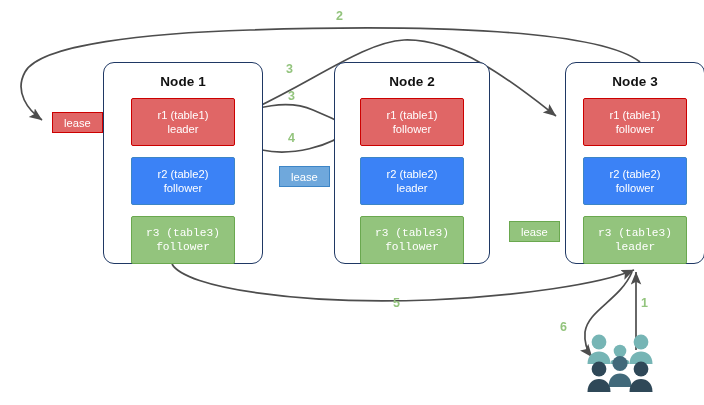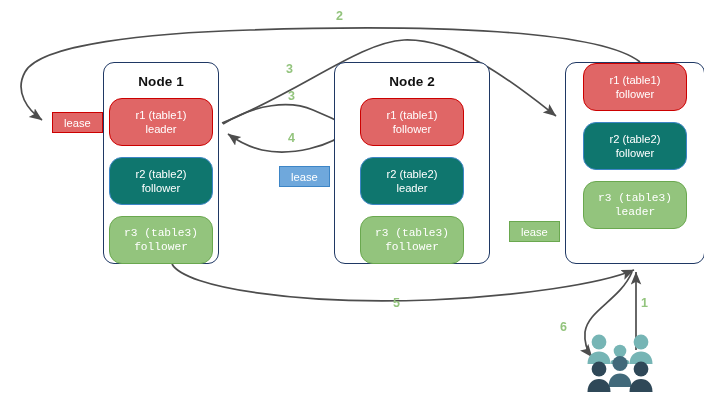--- a/index.html
+++ b/index.html
@@ -40,33 +40,33 @@
     color: #111111;
     margin-top: 11px;
     margin-bottom: 9px;
     letter-spacing: 0.1px;
   }
   .replica {
     box-sizing: border-box;
     margin: 0 auto 11px auto;
     width: 104px;
     height: 48px;
-    border-radius: 13px;
+    border-radius: 2px;
     display: flex;
     flex-direction: column;
     align-items: center;
     justify-content: center;
     color: #ffffff;
     font-size: 11.2px;
     line-height: 14px;
     text-align: center;
   }
   .replica .l2 { display: block; }
   .rep-red   { background: #e06666; border: 1.5px solid #cc0000; }
-  .rep-blue  { background: #0f766e; border: 1.5px solid #3d85c6; }
+  .rep-blue  { background: #3b82f6; border: 1.5px solid #3d85c6; }
   .rep-green { background: #93c47d; border: 1.5px solid #6aa84f; font-family: Liberation Mono, monospace; }
 
   .lease {
     position: absolute;
     box-sizing: border-box;
     height: 21px;
     padding: 0 11px;
     display: flex;
     align-items: center;
     justify-content: center;
@@ -116,21 +116,21 @@
 
     <path d="M 352,128 C 330,148 290,156 262,150 C 245,146 235,139 228,134" fill="none" stroke="#4d4d4d" stroke-width="1.7" marker-end="url(#arrowhead)"></path>
 
     <path d="M 172,264 C 185,288 300,305 430,300 C 520,296 600,284 634,270" fill="none" stroke="#4d4d4d" stroke-width="1.7" marker-end="url(#arrowhead)"></path>
 
     <path d="M 636,350 L 636,272" fill="none" stroke="#4d4d4d" stroke-width="1.7" marker-end="url(#arrowhead)"></path>
 
     <path d="M 632,272 C 620,300 588,310 585,332 C 584,344 588,352 592,357" fill="none" stroke="#4d4d4d" stroke-width="1.7" marker-end="url(#arrowhead)"></path>
   </svg>
 
-  <div class="node" style="left:103px; top:62px; width:116px; height:202px;">
+  <div class="node" style="left:103px; top:62px; width:160px; height:202px;">
     <div class="node-title">Node 1</div>
     <div class="replica rep-red">
       <span class="l1">r1 (table1)</span>
       <span class="l2">leader</span>
     </div>
     <div class="replica rep-blue">
       <span class="l1">r2 (table2)</span>
       <span class="l2">follower</span>
     </div>
     <div class="replica rep-green">
@@ -149,20 +149,21 @@
       <span class="l1">r2 (table2)</span>
       <span class="l2">leader</span>
     </div>
     <div class="replica rep-green">
       <span class="l1">r3 (table3)</span>
       <span class="l2">follower</span>
     </div>
   </div>
 
   <div class="node" style="left:565px; top:62px; width:140px; height:202px;">
+    <div class="node-title">Node 3</div>
     <div class="replica rep-red">
       <span class="l1">r1 (table1)</span>
       <span class="l2">follower</span>
     </div>
     <div class="replica rep-blue">
       <span class="l1">r2 (table2)</span>
       <span class="l2">follower</span>
     </div>
     <div class="replica rep-green">
       <span class="l1">r3 (table3)</span>

